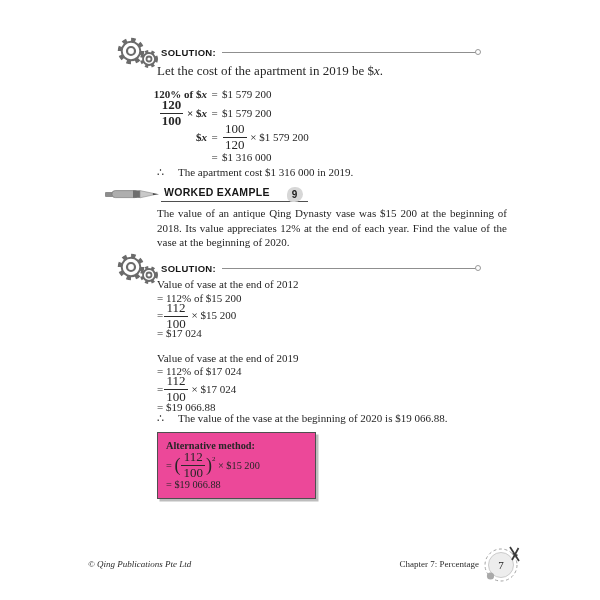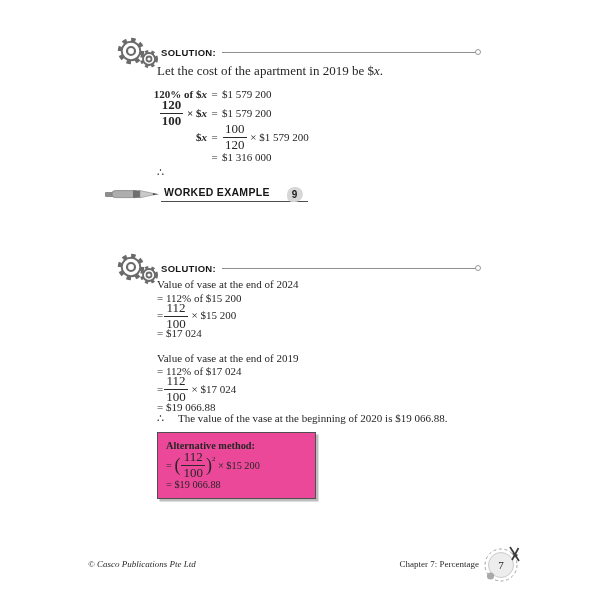--- a/index.html
+++ b/index.html
@@ -102,55 +102,57 @@
     </div>
     <div class="eqrow">
       <span class="lhs"></span>
       <span class="eqs">=</span>
       <span class="rhs">$1 316 000</span>
     </div>
   </div>
 
   <div class="conc" style="top:166px;">
     <span class="tsym">∴</span>
+    <span>The apartment cost $1 316 000 in 2019.</span>
   </div>
 
   <div class="we-header">
     <svg width="56" height="14" viewBox="0 0 56 14">
       <rect x="1" y="5" width="8" height="5" rx="1" fill="#8d8d8d"></rect>
       <rect x="8" y="3.6" width="26" height="7" rx="3.2" fill="#aeaeae" stroke="#787878" stroke-width="0.7"></rect>
       <rect x="29" y="3.4" width="7" height="7.4" fill="#6e6e6e"></rect>
       <polygon points="36,3.6 49,6.3 49,8 36,10.8" fill="#c9c9c9" stroke="#8a8a8a" stroke-width="0.6"></polygon>
       <polygon points="49,6.1 55,7.2 49,8.2" fill="#4c4c4c"></polygon>
     </svg>
     <div class="we-title">
       <span>WORKED EXAMPLE</span>
       <span class="we-badge">9</span>
     </div>
   </div>
 
+  <p class="problem" style="margin:0;">The value of an antique Qing Dynasty vase was $15 200 at the beginning of 2018. Its value appreciates 12% at the end of each year. Find the value of the vase at the beginning of 2020.</p>
 
   <div class="sol-header" style="top:252px;">
     <svg width="46" height="32" viewBox="0 0 46 32">
       <circle cx="17" cy="15" r="11" fill="none" stroke="#6b6b6b" stroke-width="4.5" stroke-dasharray="4.3 4.3"></circle>
       <circle cx="17" cy="15" r="9.3" fill="#ffffff" stroke="#6b6b6b" stroke-width="2"></circle>
       <circle cx="17" cy="15" r="4" fill="#ffffff" stroke="#6b6b6b" stroke-width="2.2"></circle>
       <circle cx="35" cy="23" r="7.2" fill="none" stroke="#6b6b6b" stroke-width="3.6" stroke-dasharray="3 3"></circle>
       <circle cx="35" cy="23" r="6" fill="#ffffff" stroke="#6b6b6b" stroke-width="1.8"></circle>
       <circle cx="35" cy="23" r="2.5" fill="#ffffff" stroke="#6b6b6b" stroke-width="1.8"></circle>
     </svg>
     <span class="sol-label">SOLUTION:</span>
     <div class="sol-rule">
         <span class="rule-dot"></span>
       </div>
   </div>
 
   <div class="sol2-body">
     <div class="mpart">
-      <div class="mline">Value of vase at the end of 2024</div>
+      <div class="mline">Value of vase at the end of 2012</div>
       <div class="mline">= 112% of $15 200</div>
       <div class="mline fracline">
         <span>=</span>
         <span class="frac"><span class="num">112</span><span class="den">100</span></span>
         <span> × $15 200</span>
       </div>
       <div class="mline">= $17 024</div>
     </div>
     <div class="mpart part2">
       <div class="mline">Value of vase at the end of 2019</div>
@@ -177,21 +179,21 @@
       <span class="bigparen">(</span>
       <span class="frac"><span class="num">112</span><span class="den">100</span></span>
       <span class="bigparen">)</span>
       <sup class="exp">2</sup>
       <span> × $15 200</span>
     </div>
     <div class="mline">= $19 066.88</div>
   </div>
 
   <div class="footer">
-    <span class="copyright">© Casco Publications Pte Ltd</span>
+    <span class="copyright">© Qing Publications Pte Ltd</span>
     <span class="chapter-wrap">
       <span>Chapter 7: Percentage</span>
       <svg class="pagebadge" width="42" height="40" viewBox="0 0 42 40">
         <circle cx="19" cy="21" r="16" fill="none" stroke="#9a9a9a" stroke-width="0.9" stroke-dasharray="3 2.6"></circle>
         <circle cx="19" cy="21" r="12.5" fill="#ededed" stroke="#c6c6c6" stroke-width="0.9"></circle>
         <path d="M28 3 L37 17 M36.5 4 L30 16 M30.5 9.5 L35.5 11.5" stroke="#3a3a3a" stroke-width="1.7" fill="none"></path>
         <circle cx="8.5" cy="32" r="3.6" fill="#a9a9a9"></circle>
         <text x="19" y="25" text-anchor="middle" font-size="11" font-family="Liberation Serif, serif" fill="#1d1d1d">7</text>
       </svg>
     </span>

